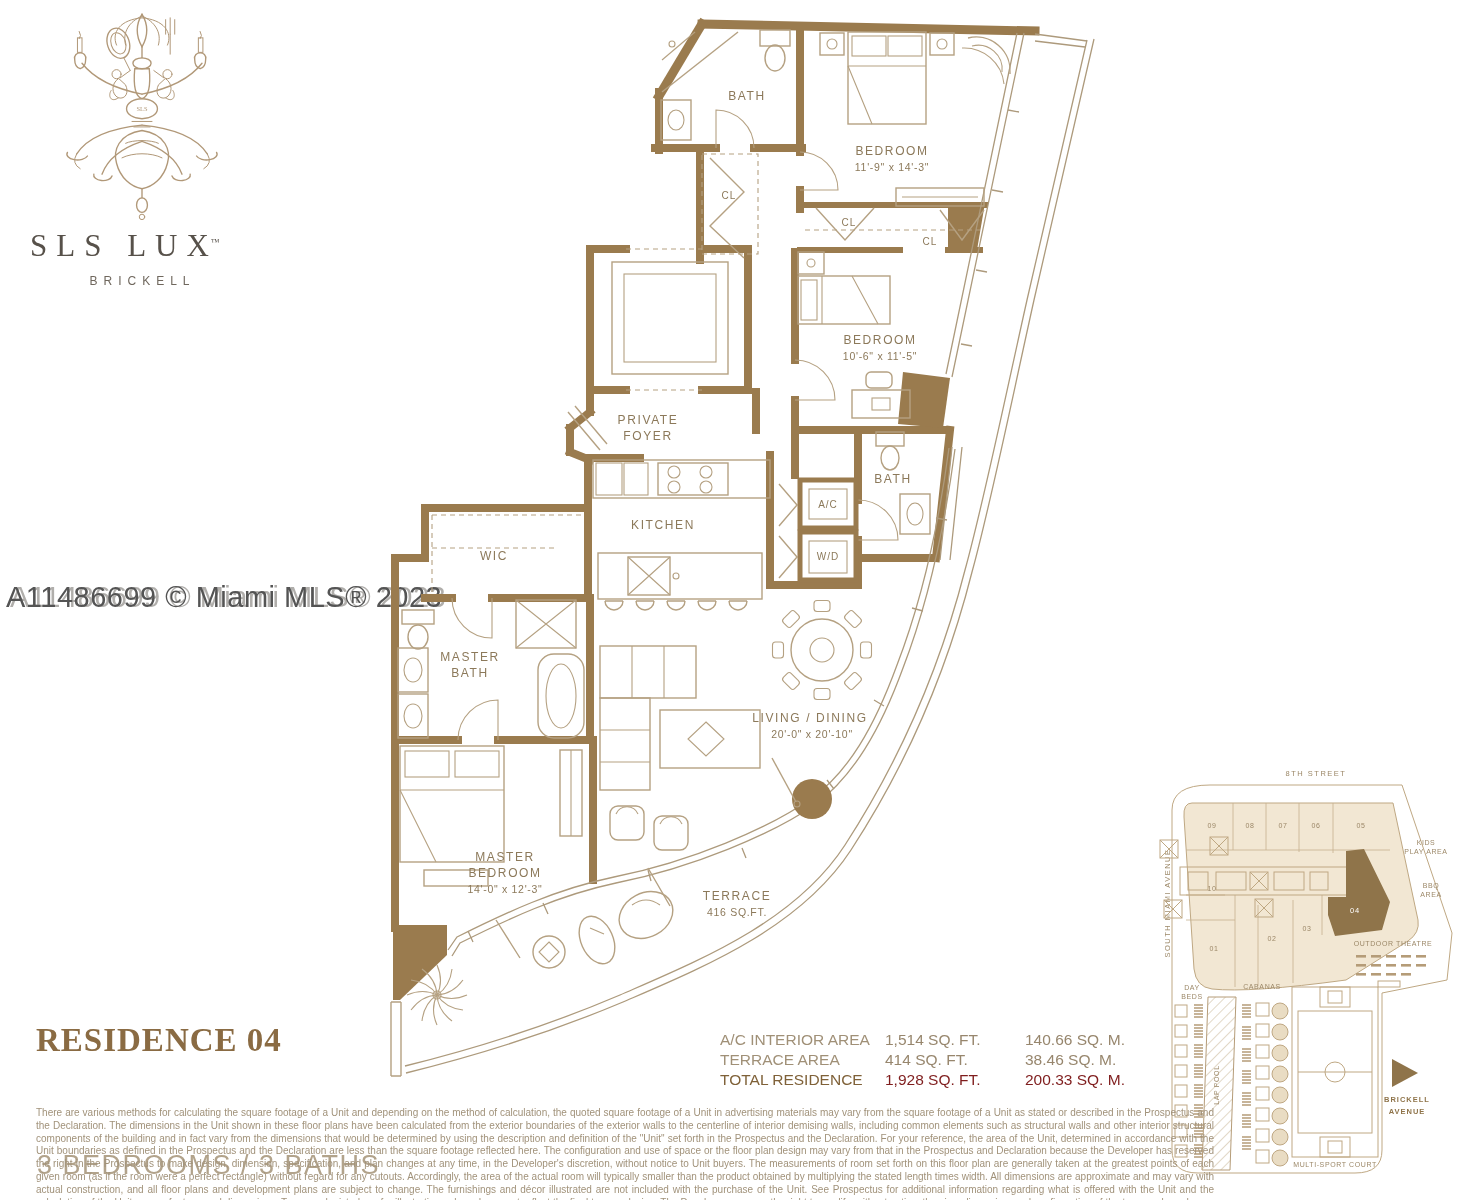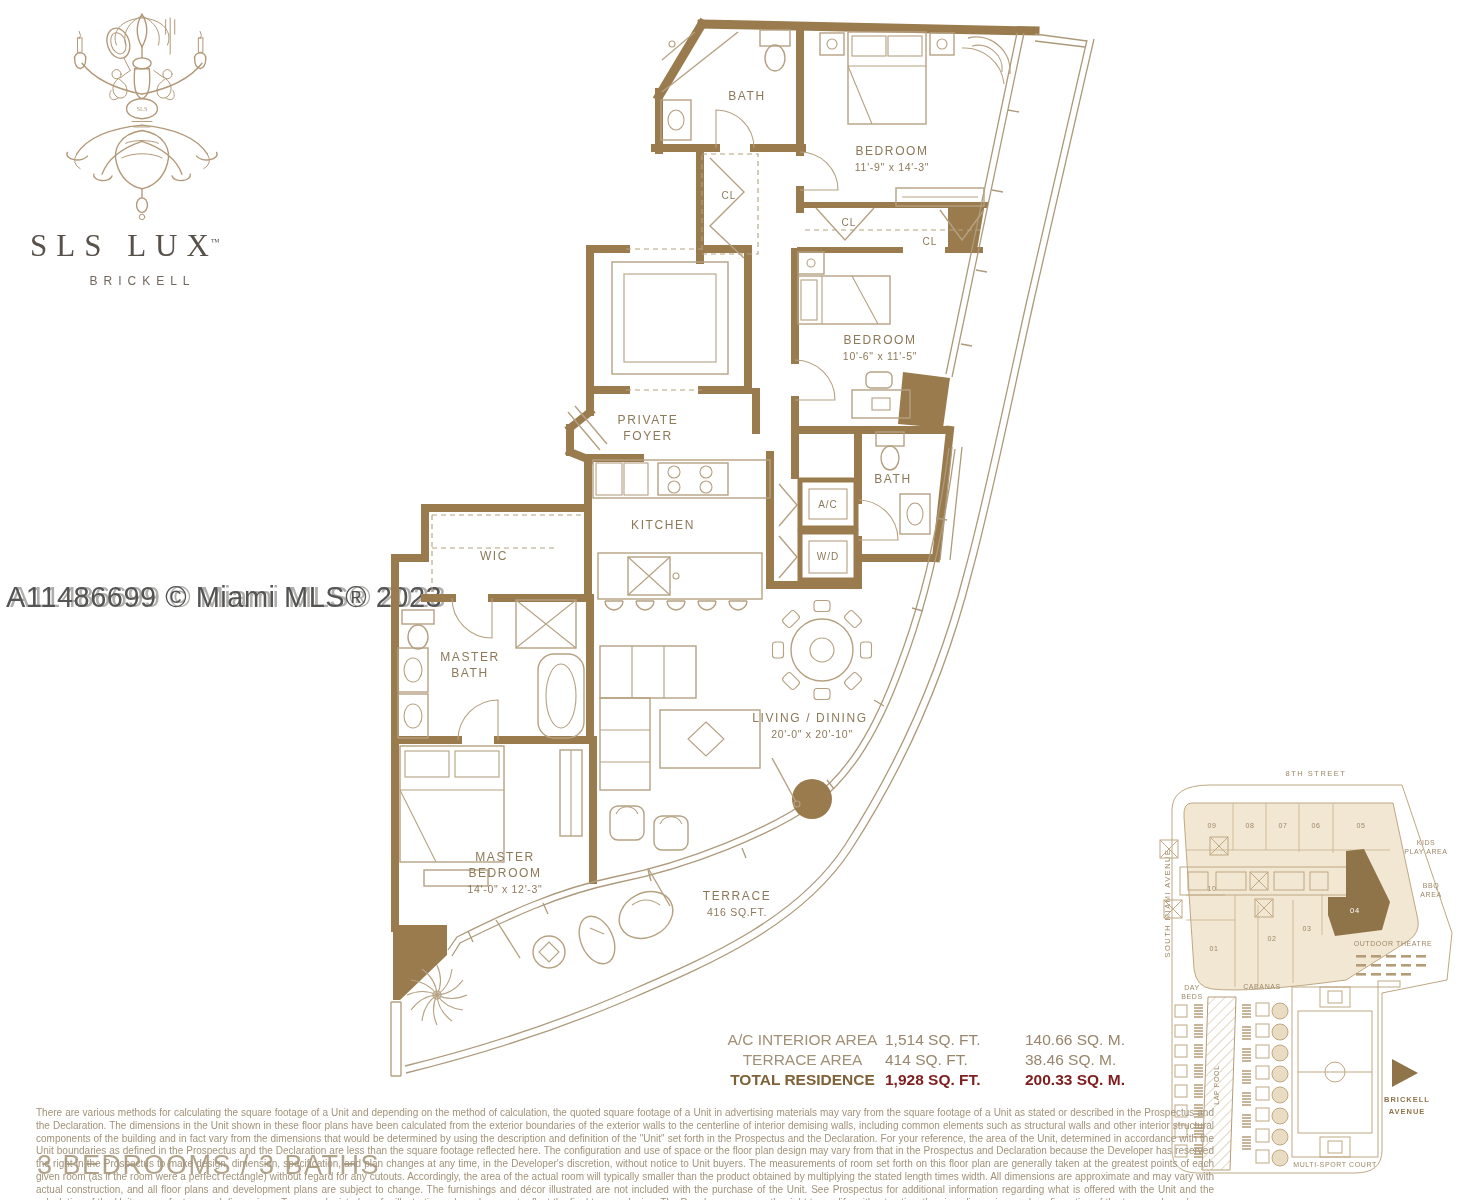--- a/index.html
+++ b/index.html
@@ -37,24 +37,24 @@
         text-shadow:4px 0 0 rgba(84,80,74,.5);}
   
   .res-title{position:absolute;left:36px;top:1022px;margin:0;
         font-family:"Liberation Serif",serif;font-weight:bold;font-size:33px;
         letter-spacing:1px;color:#8a6b43;}
   .res-sub{position:absolute;left:37px;top:1122px;font-size:27px;
         letter-spacing:1.5px;color:#b2a38b;margin-top:28px;}
   
   .areas{position:absolute;left:720px;top:1030px;width:445px;font-size:15.5px;}
   .areas .row{display:flex;height:20px;line-height:20px;color:#a09077;}
-  .areas .c1{width:165px;text-align:center;}
+  .areas .c1{width:165px;text-align:left;}
   .areas .c2{width:140px;text-align:left;color:#97866d;}
   .areas .c3{width:140px;text-align:left;color:#97866d;}
-  .areas .total{font-weight:bold;}
+  .areas .total{font-weight:normal;}
   .areas .total .c1{color:#7f6138;}
   .areas .total .c2,.areas .total .c3{color:#7f1d1d;}
   
   .disclaimer{position:absolute;left:36px;top:1107px;width:1178px;
         font-size:10px;line-height:12.8px;color:#a1927a;text-align:justify;}
   
   .sp   {stroke:#bfa883;stroke-width:1;fill:none;}
   .spf  {fill:#f2e7d3;stroke:#bfa883;stroke-width:1;}
   .spd  {fill:#8f744a;stroke:none;}
   .spt  {font-family:"Liberation Sans",sans-serif;font-size:7px;letter-spacing:.6px;
@@ -389,20 +389,21 @@
       <text class="lbl" x="810" y="722">LIVING / DINING</text>
       <text class="dim" x="812" y="738">20'-0" x 20'-10"</text>
       <text class="lbl" x="505" y="861">MASTER</text>
       <text class="lbl" x="505" y="877">BEDROOM</text>
       <text class="dim" x="505" y="893">14'-0" x 12'-3"</text>
       <text class="lbl" x="737" y="900">TERRACE</text>
       <text class="dim" x="737" y="916">416 SQ.FT.</text>
     </g>
   </svg>
 
+  <h1 class="res-title">RESIDENCE 04</h1>
   <div class="res-sub">3 BEDROOMS / 3 BATHS</div>
 
   <div class="areas">
     <div class="row">
       <span class="c1">A/C INTERIOR AREA</span>
       <span class="c2">1,514 SQ. FT.</span>
       <span class="c3">140.66 SQ. M.</span>
     </div>
     <div class="row">
       <span class="c1">TERRACE AREA</span>

